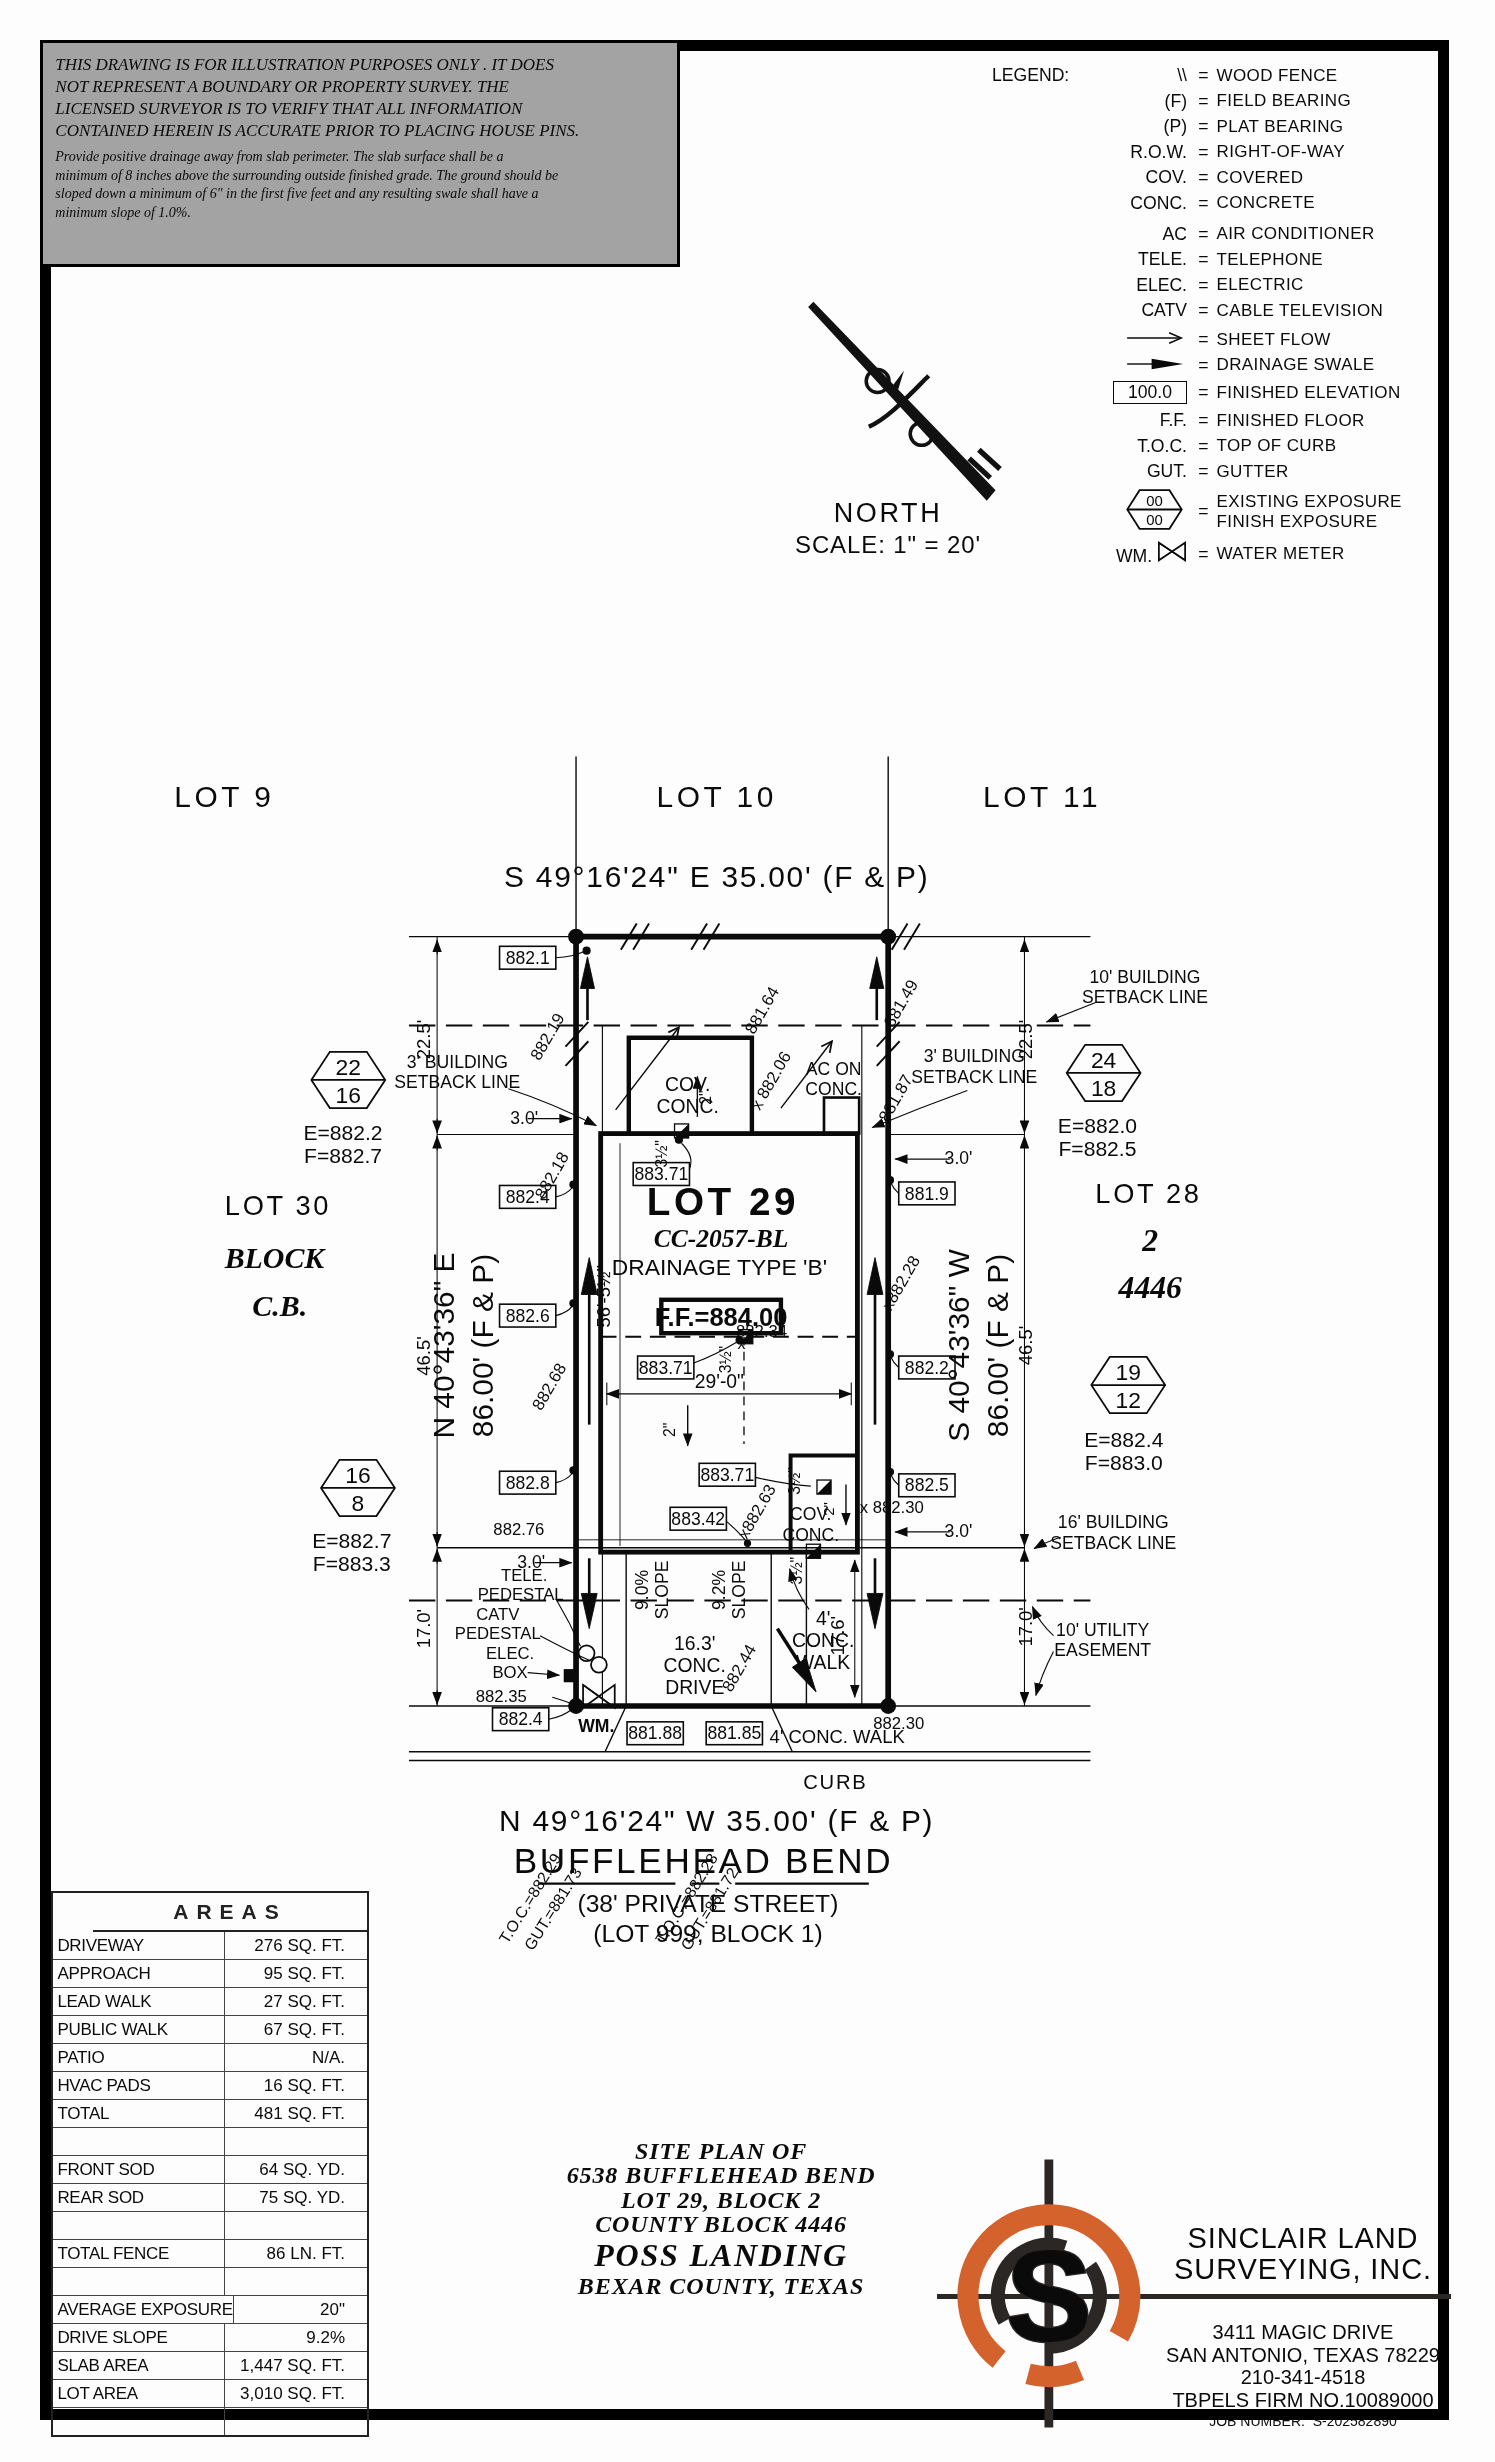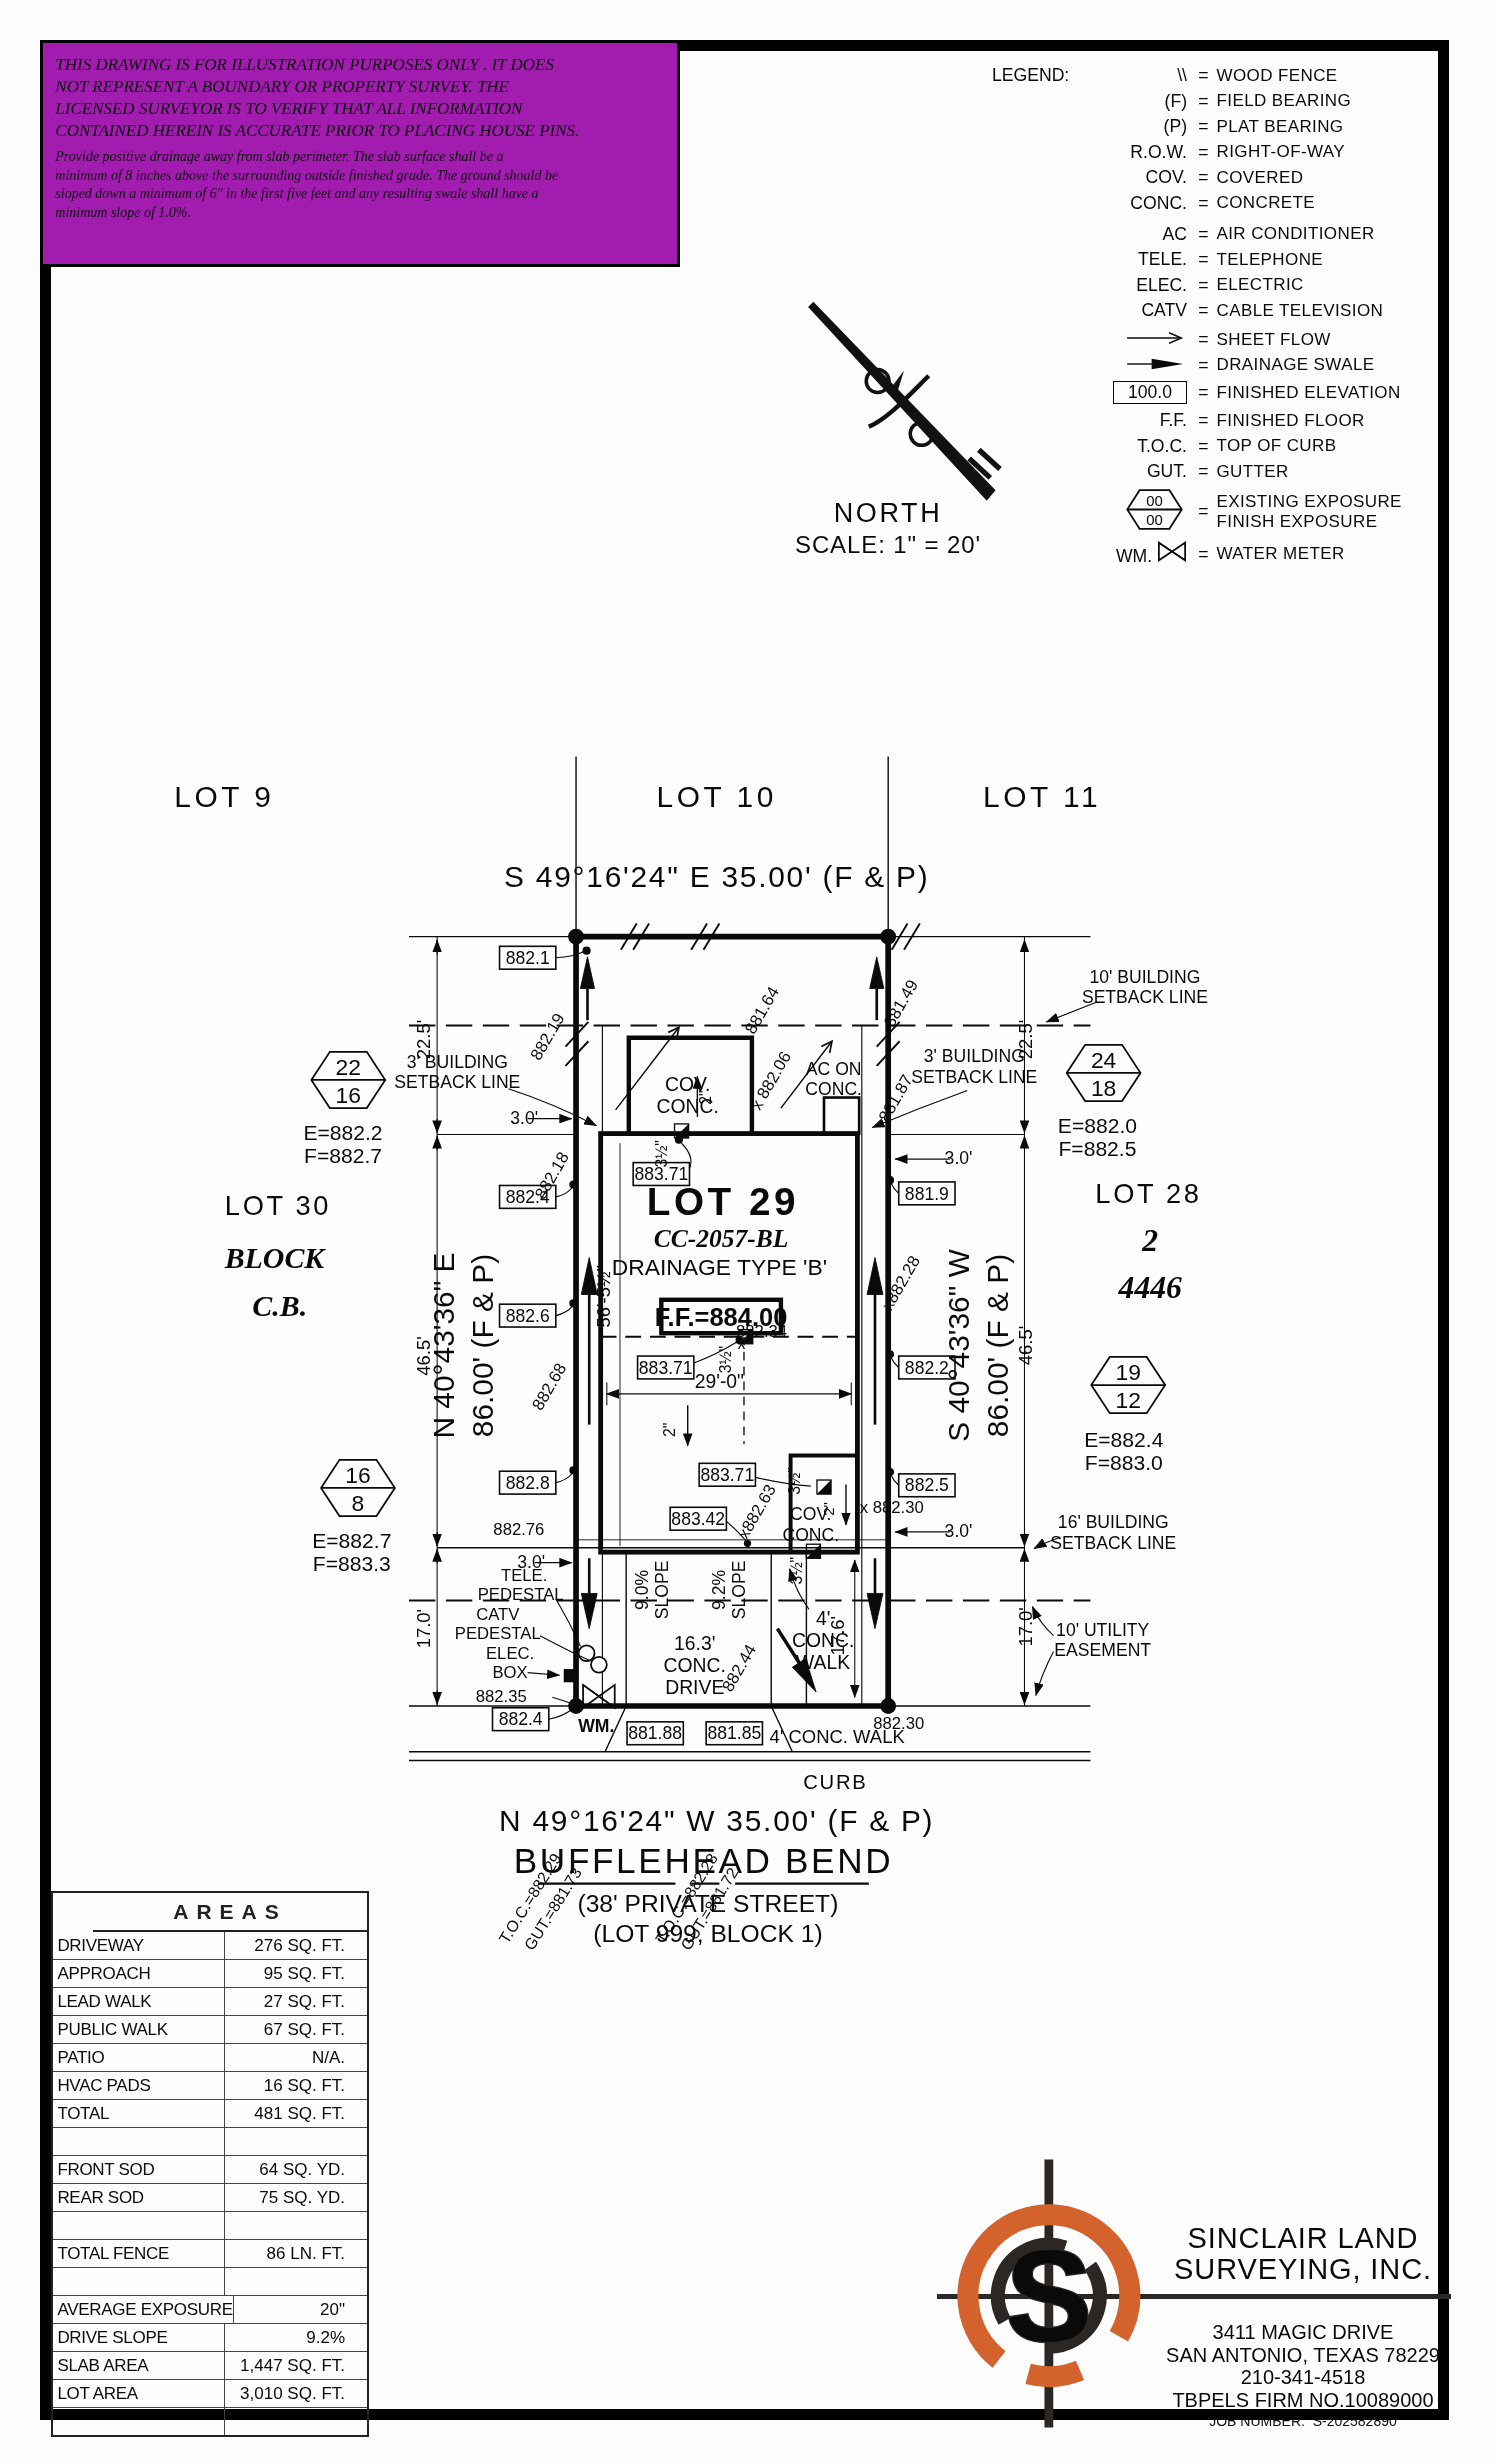--- a/index.html
+++ b/index.html
@@ -3,21 +3,21 @@
 <meta charset="utf-8">
 <style>
   html,body{margin:0;padding:0;background:#888;}
   .page{position:relative;width:1495px;height:2462px;background:#fdfdfd;overflow:hidden;
         font-family:"Liberation Sans",sans-serif;color:#0a0a0a;}
   .abs{position:absolute;}
   .page-border{position:absolute;left:40px;top:40px;width:1409px;height:2380px;
         border:11.4px solid #000;box-sizing:border-box;}
   
   .disclaimer{position:absolute;left:40px;top:40px;width:640px;height:227px;border:3.5px solid #000;
-        box-sizing:border-box;padding:10.6px 12.3px;background:#a21caf;}
+        box-sizing:border-box;padding:10.6px 12.3px;background:#a3a3a3;}
   .disc-main{font-family:"Liberation Serif",serif;font-style:italic;font-size:17px;line-height:1.3;}
   .disc-note{font-family:"Liberation Serif",serif;font-style:italic;font-size:14px;line-height:1.32;margin-top:6.2px;}
   
   .legend{position:absolute;left:1089px;top:63px;width:359px;}
   .lg-row{display:flex;align-items:center;min-height:25.5px;}
   .lg-sym{width:98px;text-align:right;padding-right:3.5px;font-size:17.6px;white-space:nowrap;}
   .lg-eq{width:26px;text-align:center;font-size:17.6px;}
   .lg-desc{flex:1;font-size:17px;letter-spacing:0.4px;white-space:nowrap;}
   .lg-title{position:absolute;left:-97px;top:1.8px;font-size:17.6px;}
   .lg-box{display:inline-block;border:1.8px solid #0a0a0a;padding:0 14px;font-size:17.6px;}
@@ -652,20 +652,28 @@
     <div class="a-row">
         <div class="a-label">LOT AREA</div>
         <div class="a-value">3,010 SQ. FT.</div>
       </div>
     <div class="a-row">
         <div class="a-label"></div>
         <div class="a-value"></div>
       </div>
   </div>
 
+  <div class="tblock">
+    <div class="tb1">SITE PLAN OF</div>
+    <div class="tb1">6538 BUFFLEHEAD BEND</div>
+    <div class="tb1">LOT 29, BLOCK 2</div>
+    <div class="tb1">COUNTY BLOCK 4446</div>
+    <div class="tb-big">POSS LANDING</div>
+    <div class="tb1">BEXAR COUNTY, TEXAS</div>
+  </div>
 
   <div class="crossbar"></div>
   <svg class="abs" style="left:915px;top:2155px;" width="273" height="277" viewBox="0 0 310 315">
     <line x1="152" y1="5" x2="152" y2="310" stroke="#2b2724" stroke-width="10"></line>
     <circle cx="152" cy="160" r="92" fill="none" stroke="#d4622d" stroke-width="24" stroke-dasharray="420 60 60 38" transform="rotate(128 152 160)"></circle>
     <circle cx="152" cy="160" r="58" fill="none" stroke="#2b2724" stroke-width="16" stroke-dasharray="140 36 130 59" transform="rotate(150 152 160)"></circle>
     <text x="152" y="212" font-size="148" font-weight="bold" font-family="Liberation Serif,serif" fill="#d4622d" stroke="#2b2724" stroke-width="3" paint-order="stroke">S</text>
   </svg>
 
   <div class="company">

